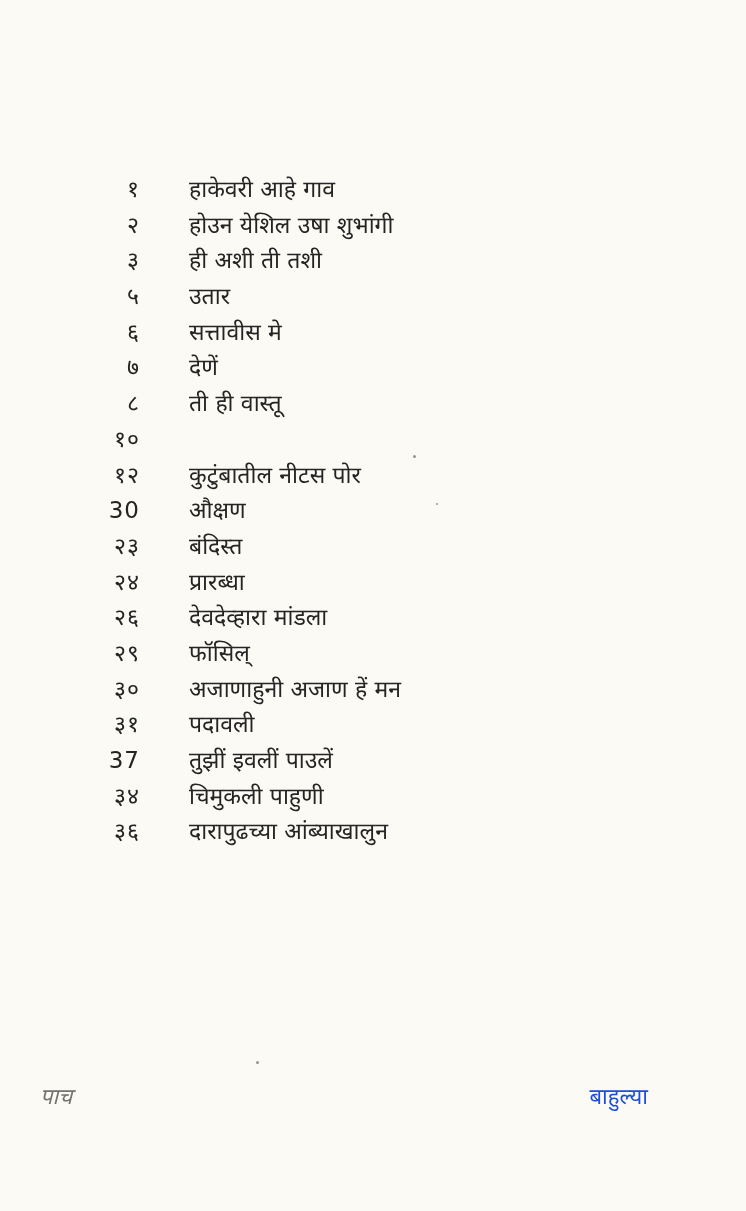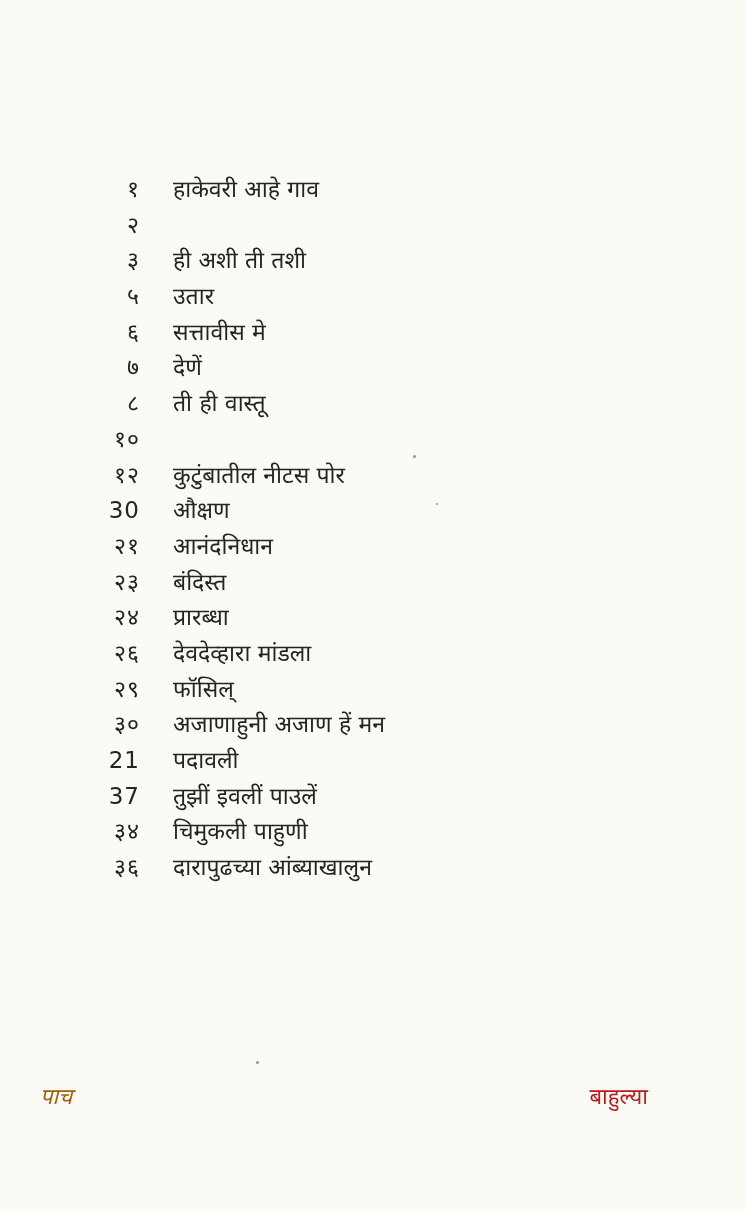--- a/index.html
+++ b/index.html
@@ -31,40 +31,40 @@
   .toc-num {
     display: inline-block;
     width: 48px;
     text-align: right;
     font-size: 23px;
     letter-spacing: 1px;
     color: #242424;
   }
   .toc-title {
     display: inline-block;
-    margin-left: 33px;
+    margin-left: 49px;
     font-size: 23px;
     white-space: nowrap;
     color: #242424;
   }
   .footer-left {
     position: absolute;
     left: 40px;
     top: 1080px;
     font-size: 22px;
     font-style: italic;
     font-family: "DejaVu Serif", "Liberation Serif", serif;
-    color: #a16207;
+    color: #737373;
   }
   .footer-right {
     position: absolute;
     right: 98px;
     top: 1080px;
     font-size: 22px;
-    color: #b91c1c;
+    color: #1d4ed8;
   }
   .speck {
     position: absolute;
     border-radius: 50%;
     background: rgba(70, 65, 58, 0.55);
   }
   .speck.s1 { left: 413px; top: 455px; width: 3px; height: 3px; }
   .speck.s2 { left: 436px; top: 503px; width: 2px; height: 2px; }
   .speck.s3 { left: 256px; top: 1061px; width: 3px; height: 3px; }
 </style>
@@ -73,20 +73,21 @@
 
 <div class="page">
 
   <div class="toc">
     <div class="toc-row">
       <span class="toc-num">१</span>
       <span class="toc-title">हाकेवरी आहे गाव</span>
     </div>
     <div class="toc-row">
       <span class="toc-num">२</span>
+      <span class="toc-title">होउन येशिल उषा शुभांगी</span>
     </div>
     <div class="toc-row">
       <span class="toc-num">३</span>
       <span class="toc-title">ही अशी ती तशी</span>
     </div>
     <div class="toc-row">
       <span class="toc-num">५</span>
       <span class="toc-title">उतार</span>
     </div>
     <div class="toc-row">
@@ -106,45 +107,41 @@
     </div>
     <div class="toc-row">
       <span class="toc-num">१२</span>
       <span class="toc-title">कुटुंबातील नीटस पोर</span>
     </div>
     <div class="toc-row">
       <span class="toc-num">30</span>
       <span class="toc-title">औक्षण</span>
     </div>
     <div class="toc-row">
-      <span class="toc-num">२१</span>
-      <span class="toc-title">आनंदनिधान</span>
-    </div>
-    <div class="toc-row">
       <span class="toc-num">२३</span>
       <span class="toc-title">बंदिस्त</span>
     </div>
     <div class="toc-row">
       <span class="toc-num">२४</span>
       <span class="toc-title">प्रारब्धा</span>
     </div>
     <div class="toc-row">
       <span class="toc-num">२६</span>
       <span class="toc-title">देवदेव्हारा मांडला</span>
     </div>
     <div class="toc-row">
       <span class="toc-num">२९</span>
       <span class="toc-title">फॉसिल्</span>
     </div>
     <div class="toc-row">
       <span class="toc-num">३०</span>
       <span class="toc-title">अजाणाहुनी अजाण हें मन</span>
     </div>
     <div class="toc-row">
-      <span class="toc-num">21</span>
+      <span class="toc-num">३१</span>
       <span class="toc-title">पदावली</span>
     </div>
     <div class="toc-row">
       <span class="toc-num">37</span>
       <span class="toc-title">तुझीं इवलीं पाउलें</span>
     </div>
     <div class="toc-row">
       <span class="toc-num">३४</span>
       <span class="toc-title">चिमुकली पाहुणी</span>
     </div>

